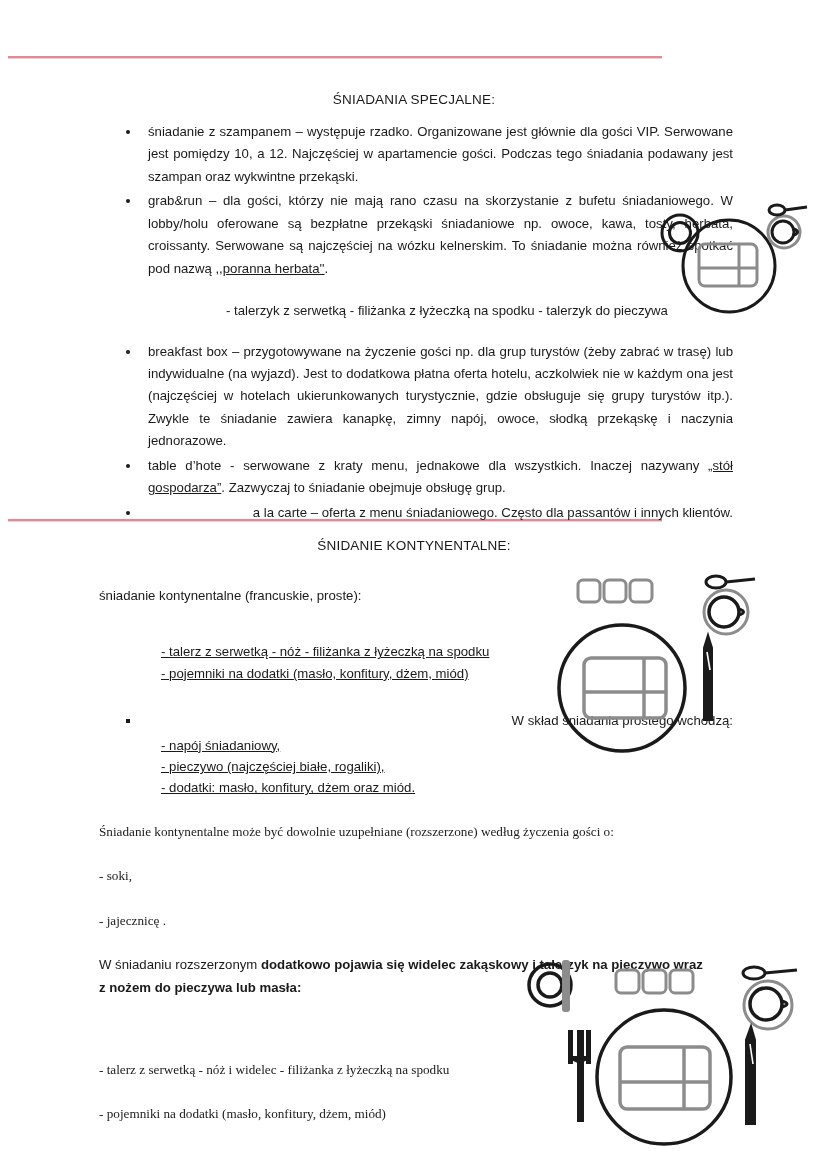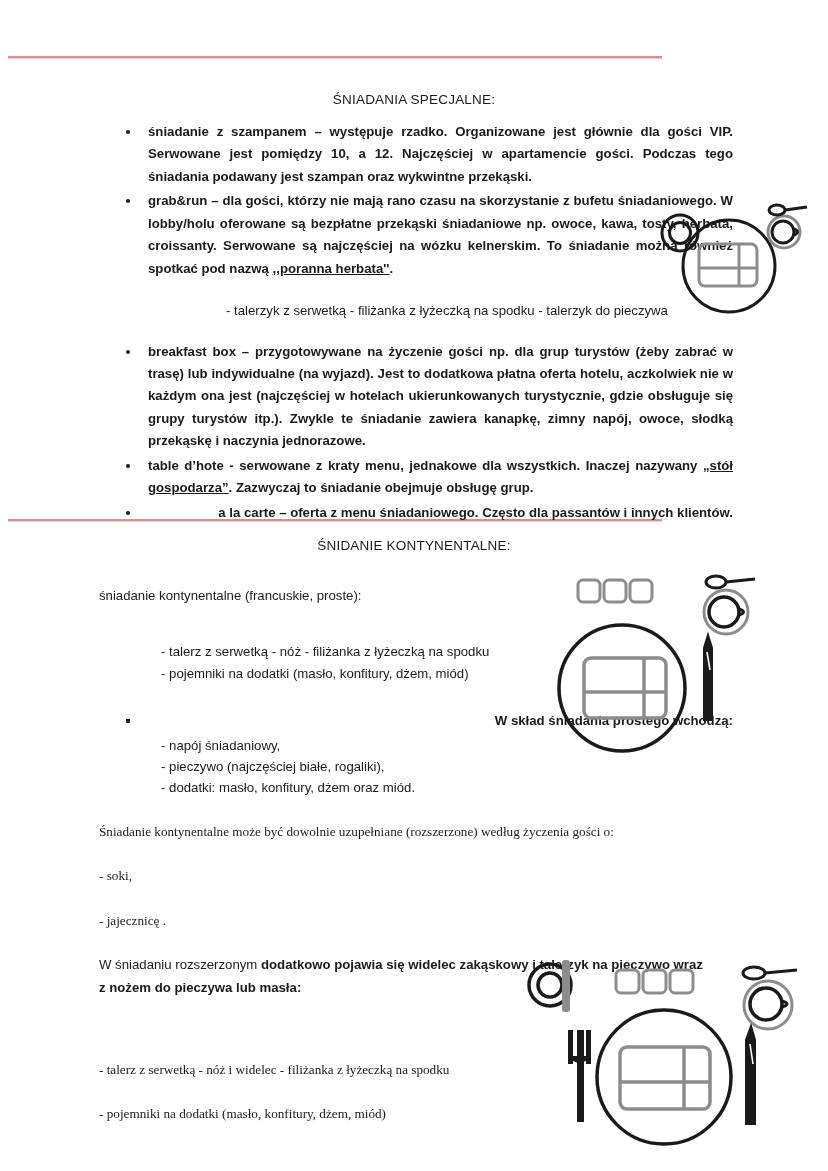--- a/index.html
+++ b/index.html
@@ -56,21 +56,20 @@
     margin: 0;
     padding: 0;
   }
   ul.bullets > li {
     position: relative;
     padding-left: 49px;
     margin: 0 0 2px 0;
     font-size: 13.2px;
     line-height: 1.70;
     text-align: justify;
-    font-weight: bold;
   }
   ul.bullets > li::before {
     content: "";
     position: absolute;
     left: 27px;
     top: 9px;
     width: 4px;
     height: 4px;
     border-radius: 50%;
     background: #1a1a1a;
@@ -88,20 +87,21 @@
     line-height: 1.70;
     margin: 0 0 4px 0;
     text-align: left;
   }
   .para.spaced { margin-bottom: 22px; font-family: Liberation Serif, serif; }
   .sub-line {
     font-size: 13.2px;
     line-height: 1.62;
     margin: 0;
     padding-left: 49px;
+    text-decoration: underline;
   }
   .sub-line.indented { padding-left: 62px; }
   .inline-items {
     font-size: 13.2px;
     line-height: 1.70;
     padding-left: 62px;
     margin: 0;
     text-align: center;
   }
   .gap-sm { height: 12px; }

